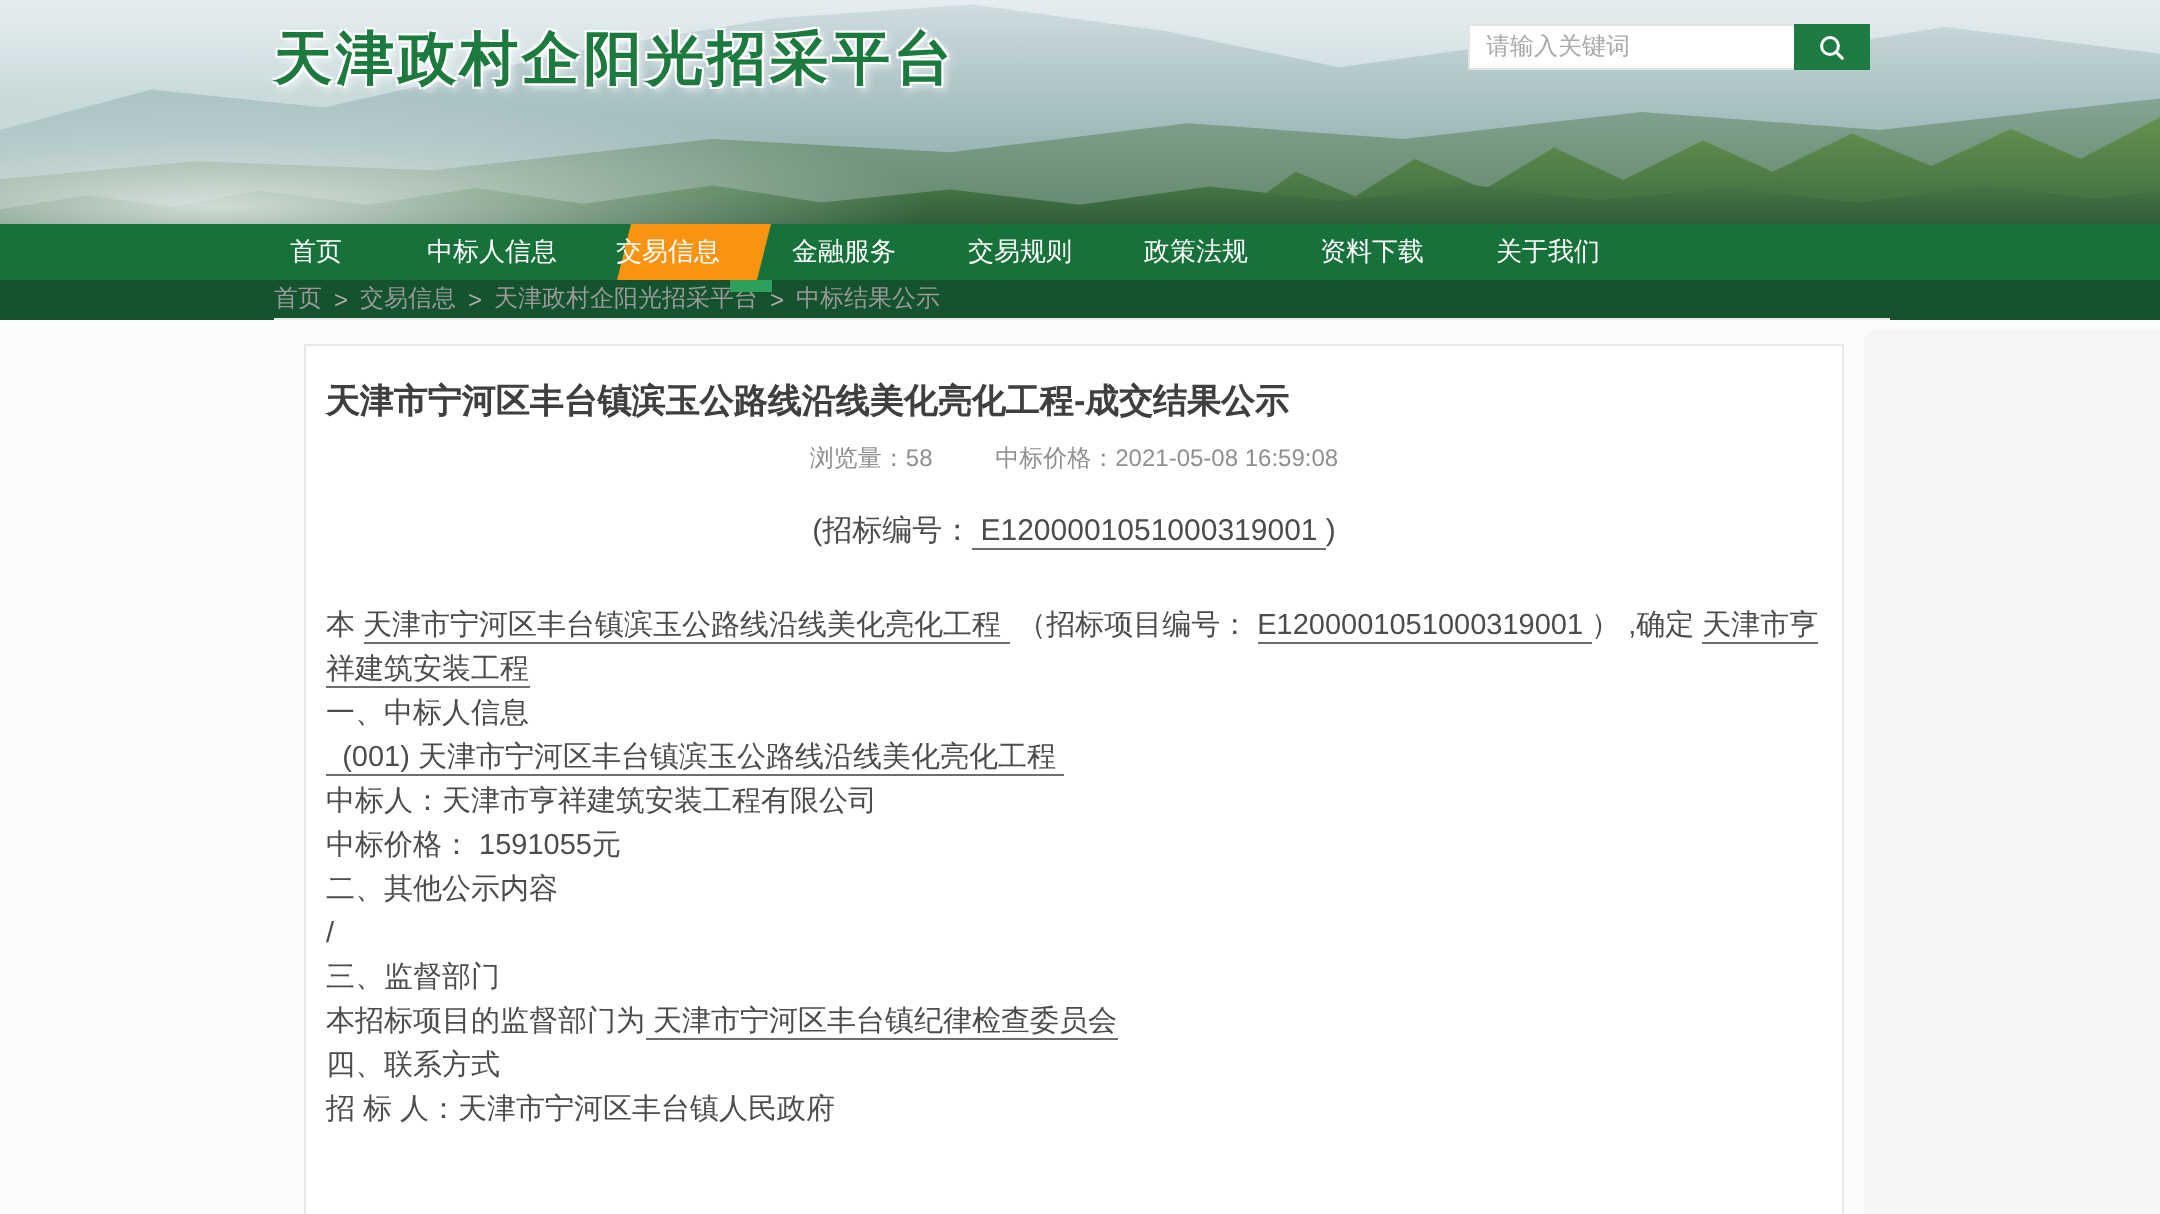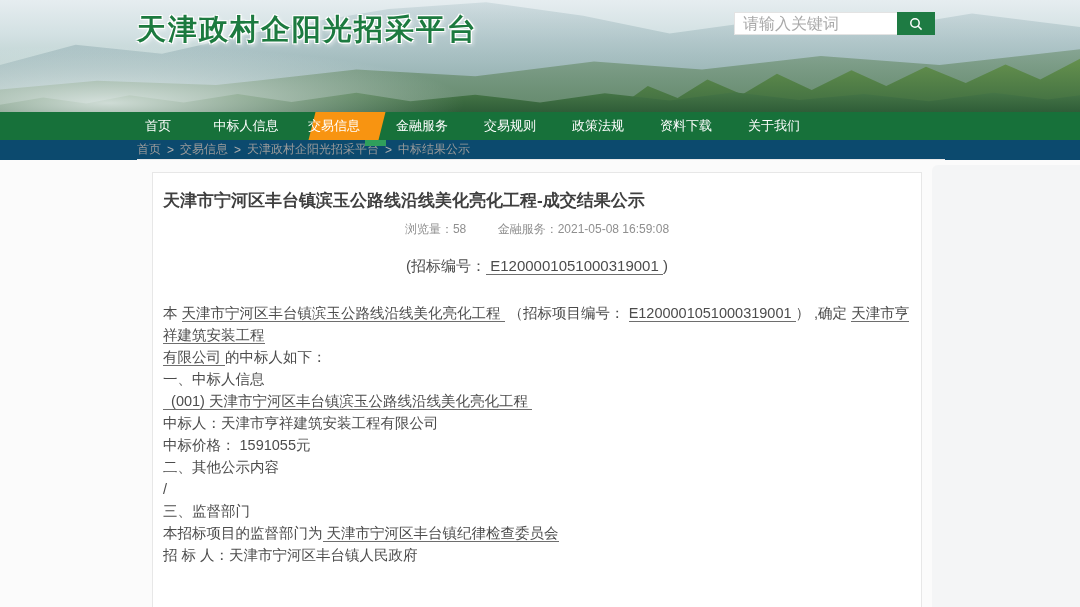--- a/index.html
+++ b/index.html
@@ -1,17 +1,17 @@
 <!DOCTYPE html>
 <html style="--nav-green: #17713a; --tab-orange: #f89411; --title-green: #1c7a3f; --btn-green: #1e7b43; --card-border: #e7e7e7;"><head>
 <meta charset="utf-8">
 <style>
   * { margin:0; padding:0; box-sizing:border-box; }
   body { font-family:"Liberation Sans","DejaVu Sans",sans-serif; background:#fff; }
-  .page { position:relative; width:1080px; height:607px; overflow:hidden; background:#0c4a6e; }
+  .page { position:relative; width:1080px; height:607px; overflow:hidden; background:#14532d; }
 
   
   .hero { position:relative; width:100%; height:112px; overflow:hidden;
           background:linear-gradient(180deg,#e6edf0 0%,#d3e1e3 30%,#c0d4d3 55%,#abc5ba 78%,#93b2a0 100%); }
   .ridge-far { position:absolute; inset:0;
           background:linear-gradient(180deg,rgba(148,176,183,.25),rgba(139,168,172,.8));
           clip-path:polygon(0 58%,7% 40%,15% 48%,26% 24%,36% 8%,45% 2%,54% 14%,62% 30%,71% 18%,80% 28%,90% 12%,100% 24%,100% 100%,0 100%); }
   .ridge-mid { position:absolute; inset:0;
           background:linear-gradient(180deg,rgba(142,170,146,.45),rgba(96,134,101,.9));
           clip-path:polygon(0 80%,9% 72%,20% 76%,33% 62%,44% 68%,55% 55%,65% 62%,76% 50%,87% 58%,100% 44%,100% 100%,0 100%); }
@@ -23,21 +23,21 @@
           clip-path:polygon(0 70%,4% 40%,8% 65%,12% 30%,17% 60%,22% 25%,27% 58%,33% 20%,38% 55%,44% 28%,50% 60%,56% 22%,62% 52%,68% 18%,74% 50%,80% 25%,86% 55%,92% 20%,97% 48%,100% 30%,100% 100%,0 100%); }
   .mist { position:absolute; inset:0;
           background:radial-gradient(55% 85% at 10% 92%,rgba(233,240,240,.85),rgba(233,240,240,0) 60%); }
 
   .site-title { position:absolute; left:137px; top:10px; font-size:29px; font-weight:bold;
           color:var(--title-green,#1c7a3f); letter-spacing:2px;
           text-shadow:-1px -1px 0 #fff,1px -1px 0 #fff,-1px 1px 0 #fff,1px 1px 0 #fff,2px 2px 4px rgba(255,255,255,.75); }
 
   .searchbar { position:absolute; left:734px; top:12px; display:flex; }
   .search-input { width:163px; height:23px; border:1px solid #e3e3e3; border-right:none; background:#fff;
-          font-size:16px; padding:0 8px; color:#333; outline:none; font-family:Liberation Serif, serif; }
+          font-size:12px; padding:0 8px; color:#333; outline:none; font-family:Liberation Serif, serif; }
   .search-input::placeholder { color:#a9a9a9; }
   .search-btn { width:38px; height:23px; background:var(--btn-green,#1e7b43); border:none; cursor:pointer;
           display:flex; align-items:center; justify-content:center; }
 
   
   .nav { position:relative; height:28px; background:var(--nav-green,#17713a); display:flex; padding-left:114px; }
   .nav-item { position:relative; width:88px; height:28px; display:flex; align-items:center; justify-content:center;
           color:#fff; font-size:13px; cursor:pointer; }
   .nav-item .label { position:relative; z-index:2; }
   .tab-bg { position:absolute; z-index:1; left:22px; top:0; width:70px; height:28px;
@@ -132,35 +132,35 @@
     </div>
 
   <div class="content">
     <div class="right-panel"></div>
 
     <article class="card">
       <h2 class="article-title">天津市宁河区丰台镇滨玉公路线沿线美化亮化工程-成交结果公示</h2>
 
       <div class="article-meta">
         <span class="views"><span>浏览量：</span><span>58</span></span>
-        <span><span>金融服务：</span><span>2021-05-08 16:59:08</span></span>
+        <span><span>中标价格：</span><span>2021-05-08 16:59:08</span></span>
       </div>
 
       <div class="subtitle-block" id="subtitle-block">
           <div class="a-line"><span>(招标编号：</span><span class="u"> E1200001051000319001 </span><span>)</span></div>
         </div>
       <div class="body-block" id="body-block">
           <div class="a-line"><span>本 </span><span class="u">天津市宁河区丰台镇滨玉公路线沿线美化亮化工程 </span><span> （招标项目编号： </span><span class="u">E1200001051000319001 </span><span>） ,确定 </span><span class="u">天津市亨祥建筑安装工程</span></div>
-          <div class="a-line"><span class="u">有限公司 </span><span>的中标人如下：</span></div>
           <div class="a-line"><span>一、中标人信息</span></div>
           <div class="a-line"><span class="u">  (001) 天津市宁河区丰台镇滨玉公路线沿线美化亮化工程 </span></div>
           <div class="a-line"><span>中标人：天津市亨祥建筑安装工程有限公司</span></div>
           <div class="a-line"><span>中标价格： 1591055元</span></div>
           <div class="a-line"><span>二、其他公示内容</span></div>
           <div class="a-line"><span>/</span></div>
           <div class="a-line"><span>三、监督部门</span></div>
           <div class="a-line"><span>本招标项目的监督部门为</span><span class="u"> 天津市宁河区丰台镇纪律检查委员会</span></div>
+          <div class="a-line"><span>四、联系方式</span></div>
           <div class="a-line"><span>招 标 人：天津市宁河区丰台镇人民政府</span></div>
         </div>
     </article>
   </div>
 
 </div>
 
 </body></html>

